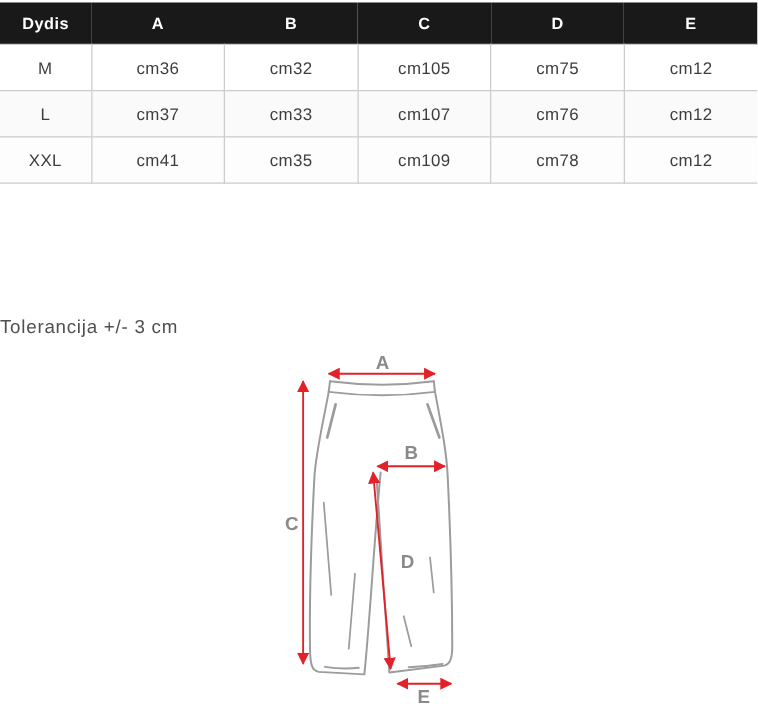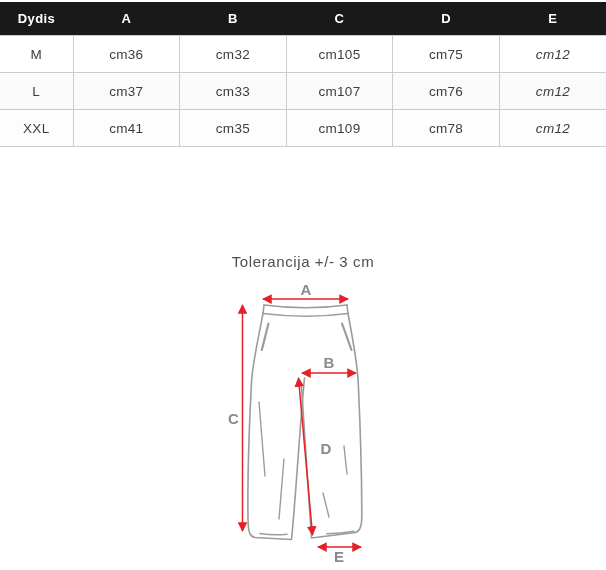--- a/index.html
+++ b/index.html
@@ -41,33 +41,33 @@
   table.size-table tbody td {
     height: 34px;
     text-align: center;
     vertical-align: middle;
     font-size: 13.5px;
     color: #3d3d3d;
     letter-spacing: 0.3px;
     border: 1px solid #cccccc;
   }
   table.size-table tbody td:first-child { border-left: none; }
-  table.size-table tbody td:last-child  { border-right: none; font-style: italic; }
+  table.size-table tbody td:last-child  { border-right: none; }
   tr.row-m   td { background: #ffffff; }
   tr.row-l   td { background: #fafafa; }
   tr.row-xl  td { background: #ececec; }
   tr.row-xxl td { background: #fdfdfd; }
 
   
   .tolerance-note {
     position: absolute;
     top: 253px;
     left: 0;
     width: 606px;
-    text-align: center;
+    text-align: left;
     font-size: 15px;
     color: #4f4f4f;
     letter-spacing: 0.6px;
   }
 
   
   svg.pants-svg {
     position: absolute;
     top: 275px;
     left: 0;

